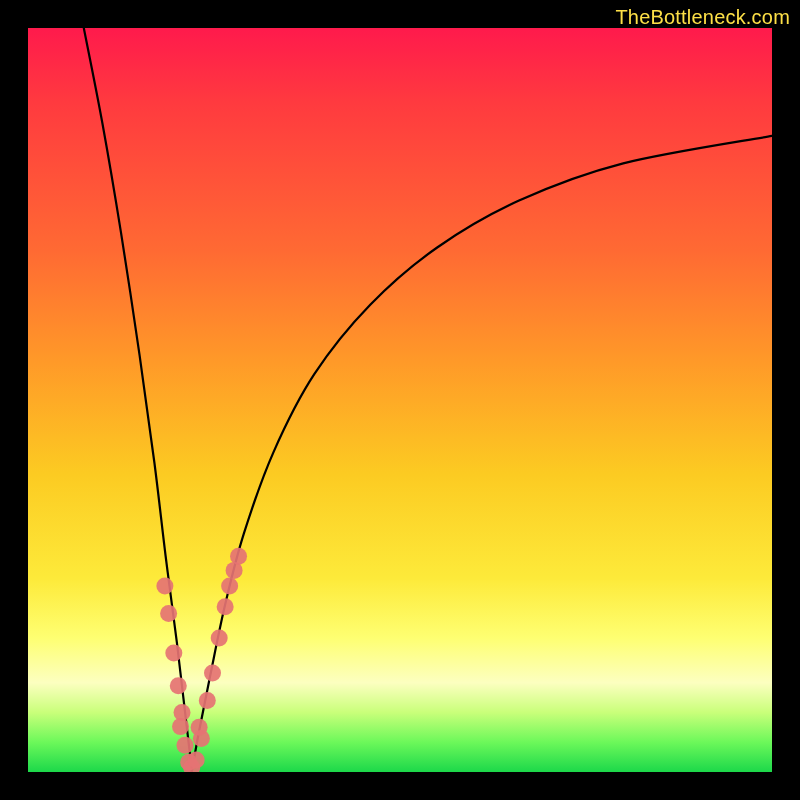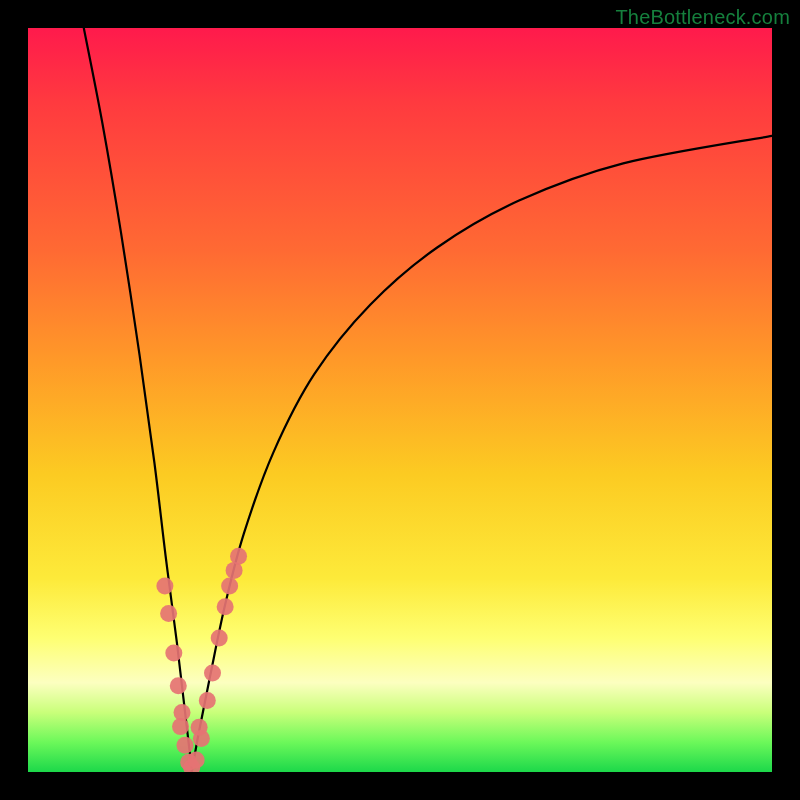--- a/index.html
+++ b/index.html
@@ -45,21 +45,21 @@
     );
   }
   svg.curves {
     position: absolute;
     inset: 0;
   }
   .watermark {
     position: absolute;
     top: 6px;
     right: 10px;
-    color: #15803d;
+    color: #fde047;
     font-size: 20px;
     font-weight: 500;
     letter-spacing: 0.2px;
     user-select: none;
   }
 </style>
 </head>
 <body>
 
 <div class="frame">

